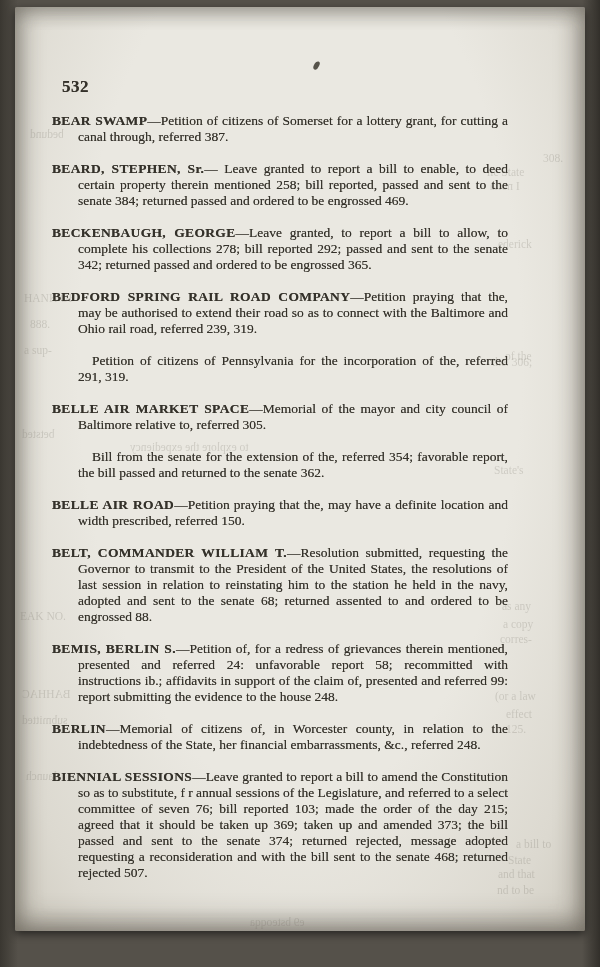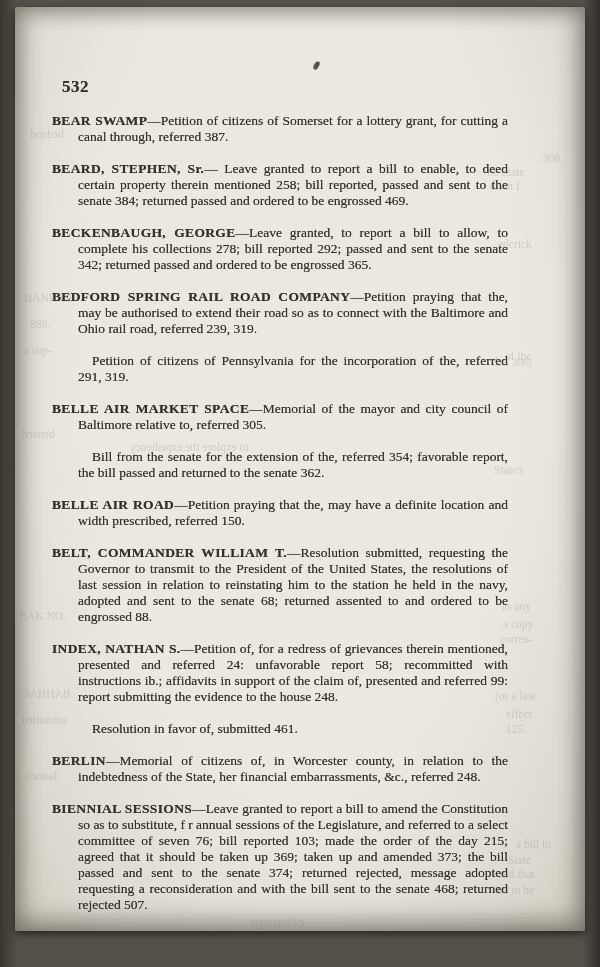--- a/index.html
+++ b/index.html
@@ -132,22 +132,21 @@
             <p class="p-first"><span class="term">BELLE AIR MARKET SPACE</span>—Memorial of the mayor and city council of Baltimore relative to, referred 305.</p>
             <p class="p-sub">Bill from the senate for the extension of the, referred 354; favorable report, the bill passed and returned to the senate 362.</p>
           </div>
           <div class="entry">
             <p class="p-first"><span class="term">BELLE AIR ROAD</span>—Petition praying that the, may have a definite location and width prescribed, referred 150.</p>
           </div>
           <div class="entry">
             <p class="p-first"><span class="term">BELT, COMMANDER WILLIAM T.</span>—Resolution submitted, requesting the Governor to transmit to the President of the United States, the resolutions of last session in relation to reinstating him to the station he held in the navy, adopted and sent to the senate 68; returned assented to and ordered to be engrossed 88.</p>
           </div>
           <div class="entry">
-            <p class="p-first"><span class="term">INDEX, NATHAN S.</span>—Petition of, for a redress of grievances therein mentioned, presented and referred 24: unfavorable report 58; recommitted with instructions ib.; affidavits in support of the claim of, presented and referred 99: report submitting the evidence to the house 248.</p>
-            <p class="p-sub">Resolution in favor of, submitted 461.</p>
+            <p class="p-first"><span class="term">BEMIS, BERLIN S.</span>—Petition of, for a redress of grievances therein mentioned, presented and referred 24: unfavorable report 58; recommitted with instructions ib.; affidavits in support of the claim of, presented and referred 99: report submitting the evidence to the house 248.</p>
           </div>
           <div class="entry">
             <p class="p-first"><span class="term">BERLIN</span>—Memorial of citizens of, in Worcester county, in relation to the indebtedness of the State, her financial embarrassments, &amp;c., referred 248.</p>
           </div>
           <div class="entry">
             <p class="p-first"><span class="term">BIENNIAL SESSIONS</span>—Leave granted to report a bill to amend the Constitution so as to substitute, f r annual sessions of the Legislature, and referred to a select committee of seven 76; bill reported 103; made the order of the day 215; agreed that it should be taken up 369; taken up and amended 373; the bill passed and sent to the senate 374; returned rejected, message adopted requesting a reconsideration and with the bill sent to the senate 468; returned rejected 507.</p>
           </div>
         </div>
 
     </div>

